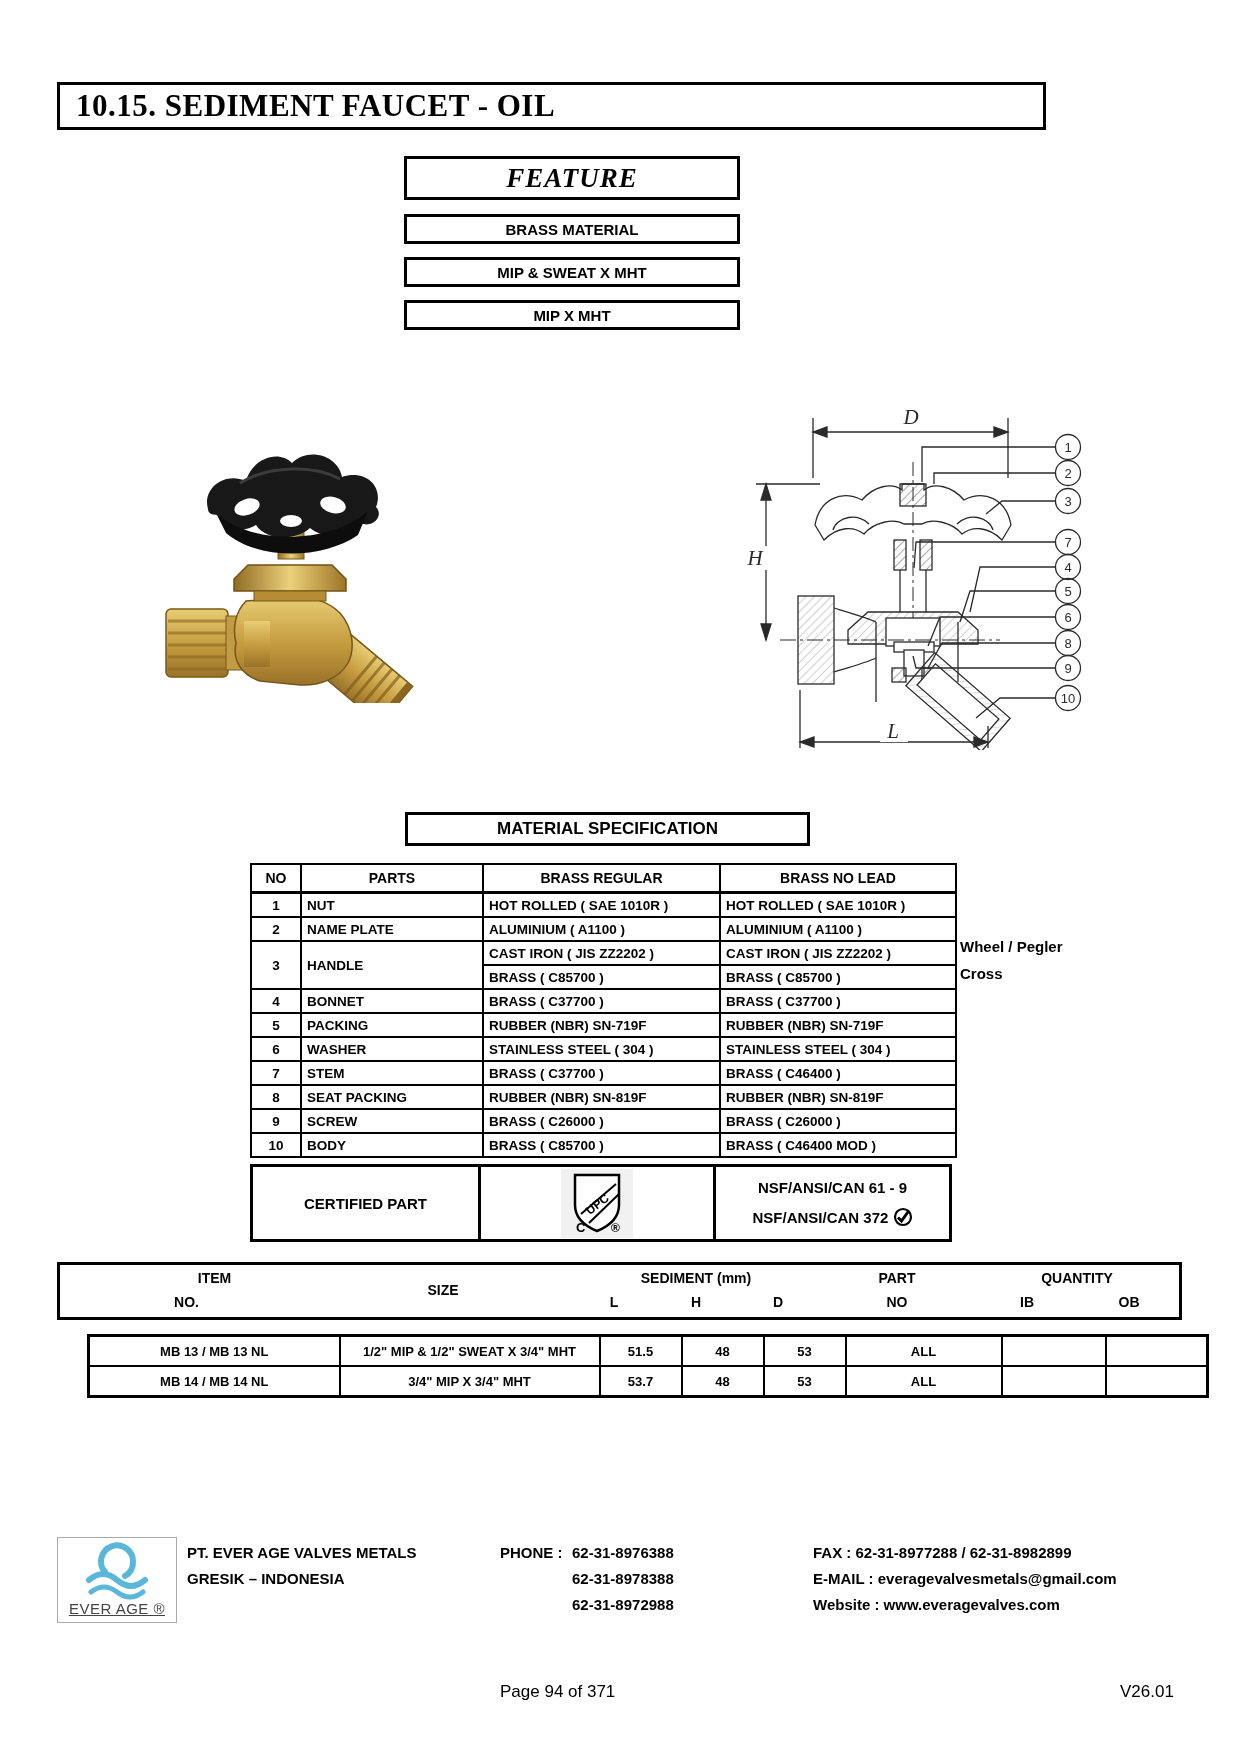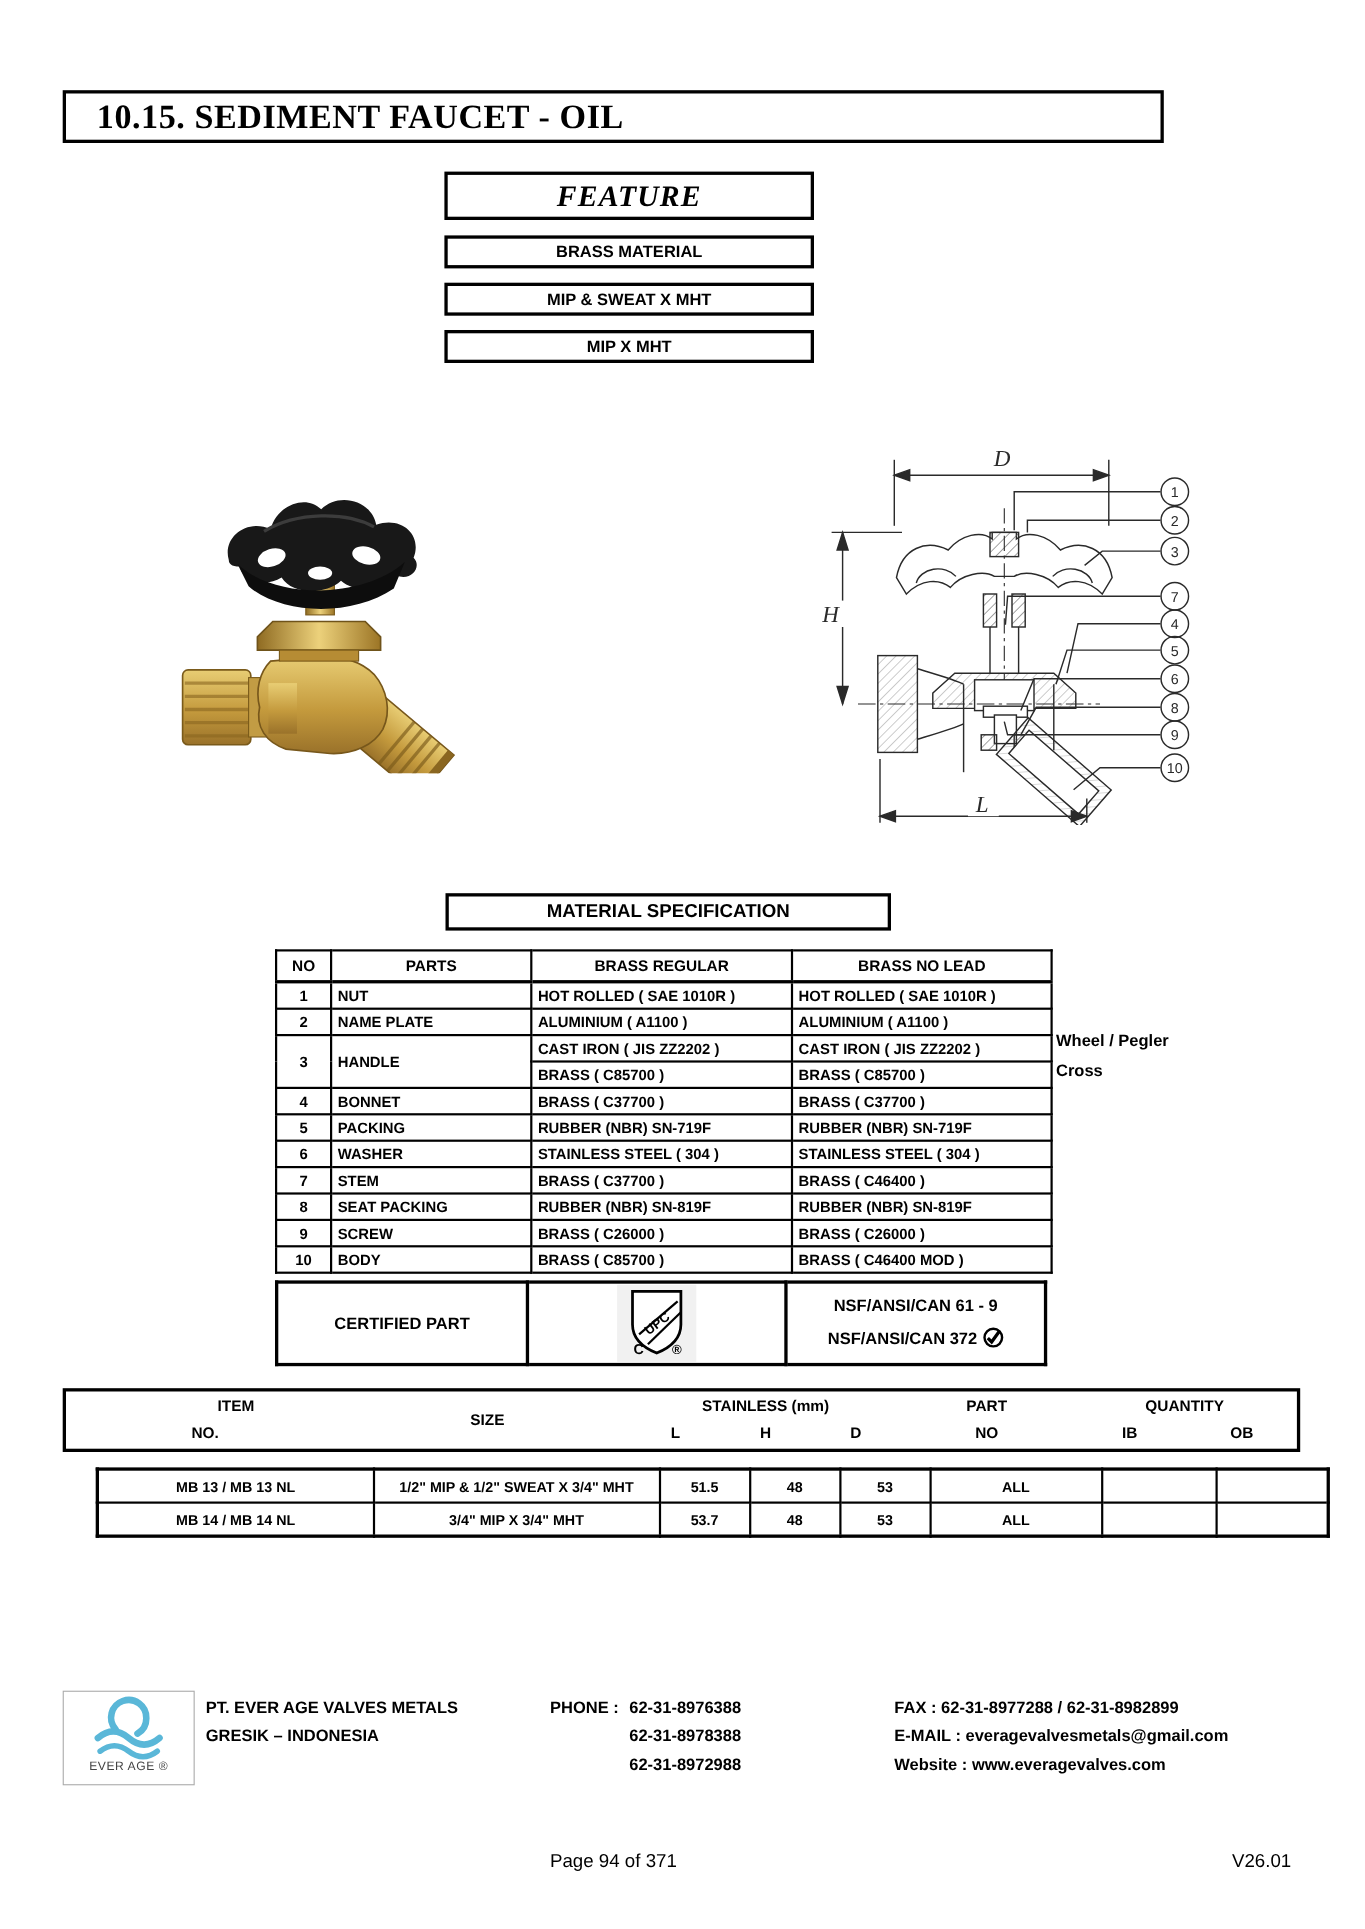--- a/index.html
+++ b/index.html
@@ -2,21 +2,21 @@
 <html><head>
 <meta charset="utf-8">
 <style>
   html,body{margin:0;padding:0;background:#fff;}
   .page{position:relative;width:1241px;height:1754px;background:#fff;overflow:hidden;
         font-family:"Liberation Sans",sans-serif;color:#000;}
   .abs{position:absolute;}
   .serifbold{font-family:"Liberation Serif",serif;font-weight:bold;}
 
   .title-box{left:57px;top:82px;width:967px;height:42px;border:3px solid #000;
-             display:flex;align-items:center;padding-left:28px;font-size:31px;letter-spacing:.5px;}
+             display:flex;align-items:center;padding-left:16px;font-size:31px;letter-spacing:.5px;}
   .feature-box{left:404px;top:156px;width:330px;height:38px;border:3px solid #000;
                display:flex;align-items:center;justify-content:center;font-size:27px;letter-spacing:1px;font-style:italic;}
   .fitem{left:404px;width:330px;height:24px;border:3px solid #000;
          display:flex;align-items:center;justify-content:center;font-size:15px;font-weight:bold;}
 
   .matspec-head{left:405px;top:812px;width:399px;height:28px;border:3px solid #000;
                 display:flex;align-items:center;justify-content:center;font-size:17px;font-weight:bold;}
 
   table{border-collapse:collapse;}
   .spec{left:250px;top:863px;}
@@ -32,21 +32,21 @@
   .sidenote{left:960px;top:933px;font-size:15px;font-weight:bold;line-height:27px;white-space:nowrap;}
 
   .dimhead{left:57px;top:1262px;width:1119px;height:52px;border:3px solid #000;}
   .dimhead span{position:absolute;text-align:center;font-size:14px;font-weight:bold;}
   .dimtable{left:47px;top:1334px;margin-left:40px;}
   .dimtable td{border:2px solid #000;font-size:13px;font-weight:bold;height:26px;text-align:center;white-space:nowrap;}
   .dimtable{border:3px solid #000;}
 
   .logo-box{left:57px;top:1537px;width:118px;height:84px;border:1px solid #aaa;
             display:flex;flex-direction:column;align-items:center;justify-content:flex-start;background:#fff;}
-  .logo-cap{font-size:11px;color:#444;letter-spacing:.5px;}
+  .logo-cap{font-size:15px;color:#444;letter-spacing:.5px;text-decoration:underline;}
   .foot{font-size:15px;font-weight:bold;line-height:26px;white-space:nowrap;}
   .pagefoot{font-size:17px;}
 </style>
 </head>
 <body>
 
 <div class="page">
 
   <div class="abs title-box serifbold">10.15.  SEDIMENT FAUCET - OIL</div>
 
@@ -335,21 +335,21 @@
         </div>
       </td>
     </tr>
   </tbody>
     </table>
 
   <div class="abs dimhead">
     <span style="left:0;width:253px;top:5px;padding-left:28px;">ITEM</span>
     <span style="left:0;width:253px;top:29px;">NO.</span>
     <span style="left:253px;width:260px;top:17px;">SIZE</span>
-    <span style="left:513px;width:246px;top:5px;">STAINLESS (mm)</span>
+    <span style="left:513px;width:246px;top:5px;">SEDIMENT (mm)</span>
     <span style="left:513px;width:82px;top:29px;">L</span>
     <span style="left:595px;width:82px;top:29px;">H</span>
     <span style="left:677px;width:82px;top:29px;">D</span>
     <span style="left:759px;width:156px;top:5px;">PART</span>
     <span style="left:759px;width:156px;top:29px;">NO</span>
     <span style="left:915px;width:204px;top:5px;">QUANTITY</span>
     <span style="left:915px;width:104px;top:29px;">IB</span>
     <span style="left:1019px;width:100px;top:29px;">OB</span>
   </div>
 

